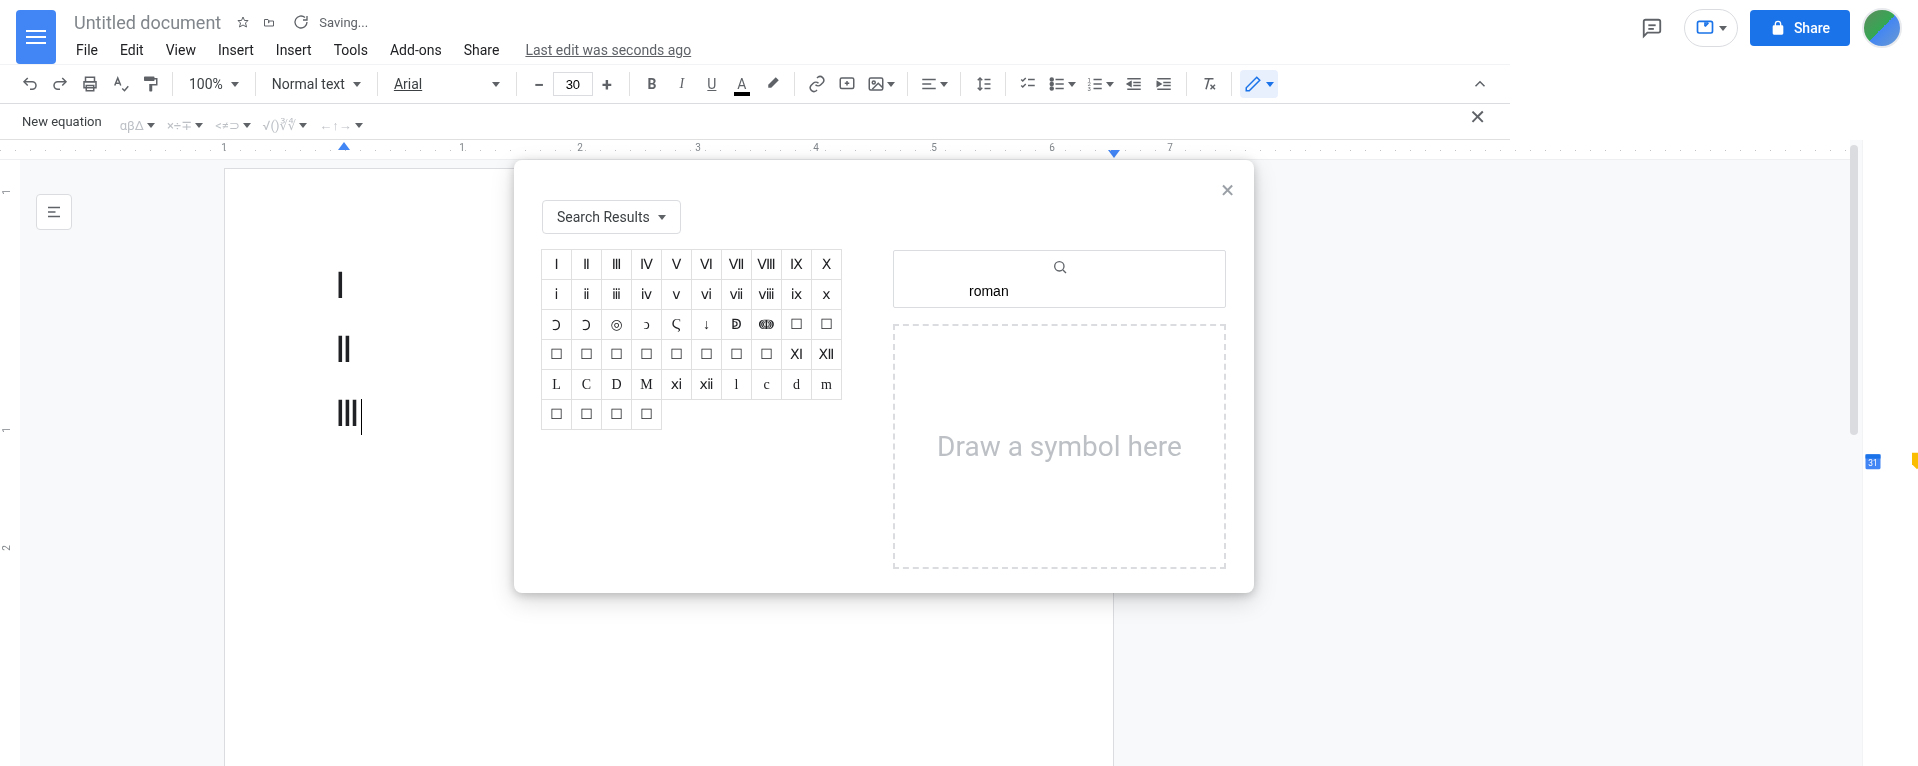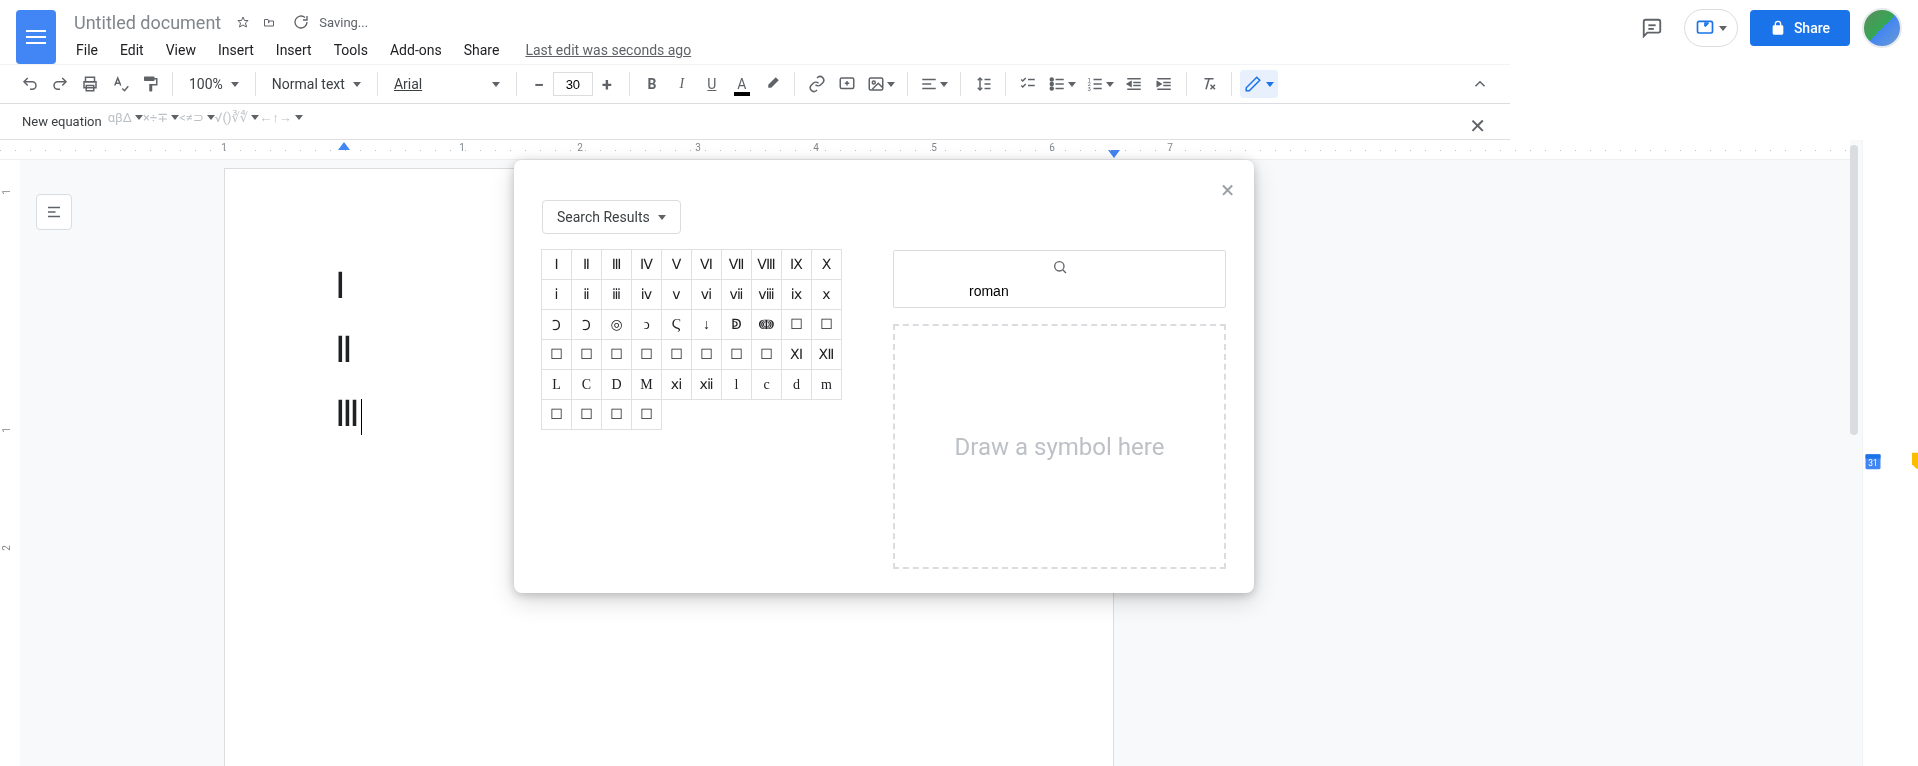--- a/index.html
+++ b/index.html
@@ -30,21 +30,21 @@
 .tool-btn.active { background: #e8f0fe; color: #1a73e8; }
 .sep { width: 1px; height: 24px; background: #e0e0e0; margin: 0 6px; }
 .zoom-sel, .style-sel, .font-sel { display: flex; align-items: center; gap: 8px; padding: 4px 8px; cursor:pointer; border-radius:4px; color: #3c4043; }
 .dropdown-arrow { width: 0; height: 0; border-left: 4px solid transparent; border-right: 4px solid transparent; border-top: 5px solid #5f6368; }
 .fontsize-box { display:flex; align-items:center; }
 .fontsize-input { width: 40px; height: 24px; border: 1px solid #dadce0; text-align: center; font-size: 13px; outline: none; }
 .color-underline { position:absolute; bottom:2px; left:6px; right:6px; height:4px; }
 .collapse-btn { margin-left: auto; }
 
 
-.eqbar { display: flex; align-items: flex-start; padding: 6px 16px; border-bottom: 1px solid #e0e0e0; height: 36px; width: 1510px; }
+.eqbar { display: flex; align-items: flex-end; padding: 6px 16px; border-bottom: 1px solid #e0e0e0; height: 36px; gap: 12px; width: 1510px; }
 .eq-new { color: #3c4043; font-size: 13px; cursor:pointer; padding:4px 6px; }
 .eq-btn { color: #bdc1c6; display: flex; align-items: center; gap: 3px; font-size: 13px; cursor: default; }
 .eqbar .close-x { margin-left: auto; font-size: 20px; color:#5f6368; cursor:pointer; padding: 4px 8px; }
 
 
 .workspace { display: flex; flex: 1; position: relative; overflow: hidden; }
 .main-area { flex: 1; background: #f8f9fa; position: relative; overflow: auto; }
 .ruler-h { position: absolute; top: 0; left: 0; right: 12px; height: 20px; background: #fff; border-bottom: 1px solid #edeff1; }
 .ruler-h::after { content: ""; position: absolute; left: 0; right: 0; top: 10px; height: 1px; background: repeating-linear-gradient(90deg, #bdc1c6 0 1px, transparent 1px 15px); }
 .ruler-num { position:absolute; top:2px; font-size:10px; color:#80868b; transform:translateX(-50%); }
@@ -65,21 +65,21 @@
 .dialog-title { font-size: 22px; color: #3c4043; font-weight: 400; }
 .dialog-close { position:absolute; right:16px; top:12px; font-size:24px; color:#9aa0a6; cursor:pointer; padding:4px; }
 .search-results-sel { display:inline-flex; align-items:center; gap:8px; border:1px solid #dadce0; border-radius:4px; padding:8px 14px; margin-top:16px; cursor:pointer; color:#3c4043; }
 .dialog-body { display:flex; gap:16px; margin-top:16px; }
 .char-grid { flex: 0 0 335px; }
 .char-row { display:flex; }
 .char-cell { width: 31px; height: 31px; border:1px solid #e0e0e0; margin:-1px 0 0 -1px; display:flex; align-items:center; justify-content:center; font-family: 'Times New Roman', serif; font-size:14px; cursor:pointer; color:#202124; }
 .dialog-right { flex:1; display:flex; flex-direction:column; gap:16px; }
 .search-box { display:flex; align-items:center; gap:8px; border:1px solid #dadce0; border-radius:2px; padding:8px 10px;flex-direction:column; }
 .search-box input { border:none; outline:none; font-size:14px; flex:1; }
-.draw-box { flex:1; border:2px dashed #dadce0; display:flex; align-items:center; justify-content:center; color:#bdc1c6; font-size:24px; min-height: 245px; cursor: crosshair; }
+.draw-box { flex:1; border:2px dashed #dadce0; display:flex; align-items:center; justify-content:center; color:#bdc1c6; font-size:28px; min-height: 245px; cursor: crosshair; }
 
 
 .right-rail { width: 56px; background:#fff; border-left:1px solid #f1f3f4; padding-top:16px; display:flex; flex-direction:row; align-items:center; gap:24px; }
 .rail-icon { width:20px; height:20px; cursor:pointer; }
 
 
 .vscroll { position:absolute; right:2px; top:0; bottom:0; width:12px; }
 .vscroll-thumb { position:absolute; right:2px; top:5px; width:8px; height:290px; background:#dadce0; border-radius:4px; }
 
 svg { display:block; }

